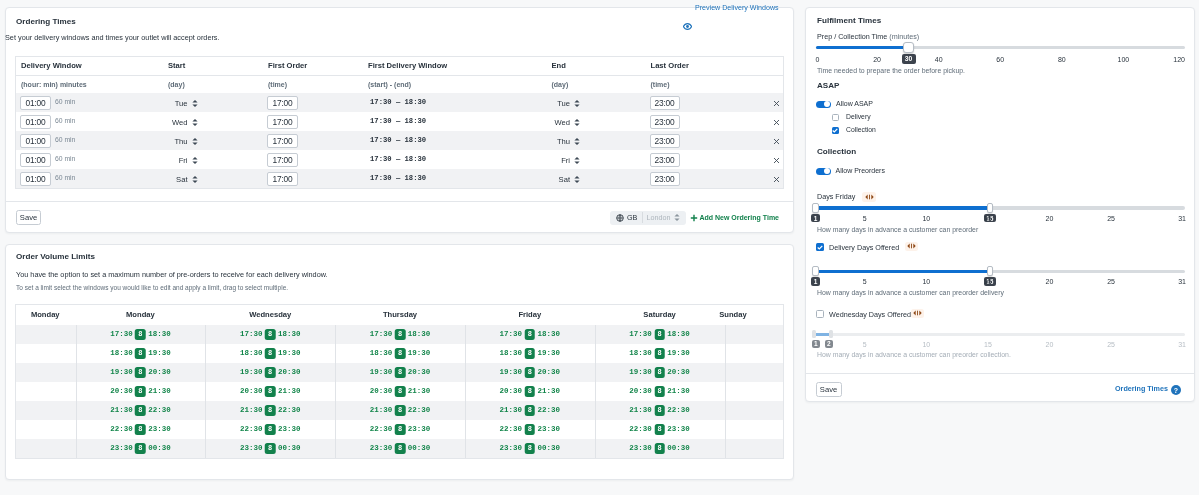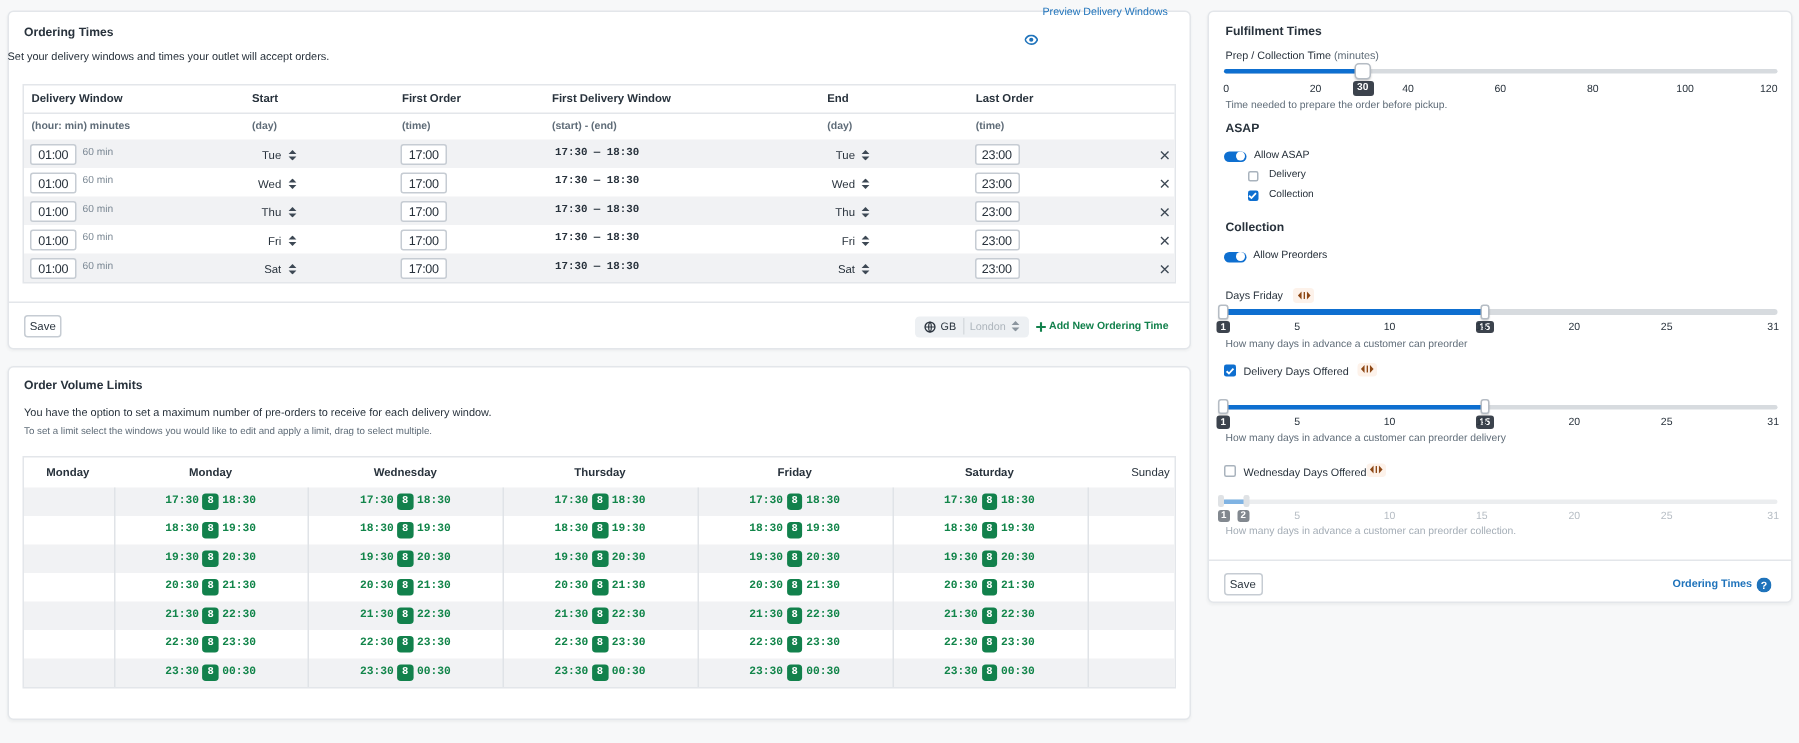--- a/index.html
+++ b/index.html
@@ -180,21 +180,21 @@
 <div class="a" style="left:16px;top:325px;width:767px;height:19px;background:#f1f2f4"></div>
 <div class="a" style="left:16px;top:363px;width:767px;height:19px;background:#f1f2f4"></div>
 <div class="a" style="left:16px;top:401px;width:767px;height:19px;background:#f1f2f4"></div>
 <div class="a" style="left:16px;top:439px;width:767px;height:19px;background:#f1f2f4"></div>
 <div class="a" style="left:45.25px;top:311px;font-size:7.6px;color:#28323c;font-weight:bold;transform:translateX(-50%);">Monday</div>
 <div class="a" style="left:140.4px;top:311px;font-size:7.6px;color:#28323c;font-weight:bold;transform:translateX(-50%);">Monday</div>
 <div class="a" style="left:270.20000000000005px;top:311px;font-size:7.6px;color:#28323c;font-weight:bold;transform:translateX(-50%);">Wednesday</div>
 <div class="a" style="left:400.0px;top:311px;font-size:7.6px;color:#28323c;font-weight:bold;transform:translateX(-50%);">Thursday</div>
 <div class="a" style="left:529.8px;top:311px;font-size:7.6px;color:#28323c;font-weight:bold;transform:translateX(-50%);">Friday</div>
 <div class="a" style="left:659.6px;top:311px;font-size:7.6px;color:#28323c;font-weight:bold;transform:translateX(-50%);">Saturday</div>
-<div class="a" style="left:767px;top:311px;font-size:7.6px;color:#28323c;font-weight:normal;transform:translateX(-50%);">Sunday</div>
+<div class="a" style="left:733px;top:311px;font-size:7.6px;color:#28323c;font-weight:bold;transform:translateX(-50%);">Sunday</div>
 <div class="a" style="left:75.5px;top:325px;width:1px;height:133px;background:#e0e3e7"></div>
 <div class="a" style="left:205.3px;top:325px;width:1px;height:133px;background:#e0e3e7"></div>
 <div class="a" style="left:335.1px;top:325px;width:1px;height:133px;background:#e0e3e7"></div>
 <div class="a" style="left:464.9px;top:325px;width:1px;height:133px;background:#e0e3e7"></div>
 <div class="a" style="left:594.7px;top:325px;width:1px;height:133px;background:#e0e3e7"></div>
 <div class="a" style="left:724.5px;top:325px;width:1px;height:133px;background:#e0e3e7"></div>
 <div class="a" style="left:140.4px;top:325px;height:19px;transform:translateX(-50%);display:flex;align-items:center">
     <span class="mono" style="font-size:7.5px;font-weight:bold;color:#12854a">17:30</span>
     <span style="display:inline-flex;width:10.5px;height:10.5px;border-radius:2.5px;background:#12814c;color:#fff;font-size:7px;font-weight:bold;align-items:center;justify-content:center;margin:0 2.5px" class="mono">8</span>
     <span class="mono" style="font-size:7.5px;font-weight:bold;color:#12854a">18:30</span>

